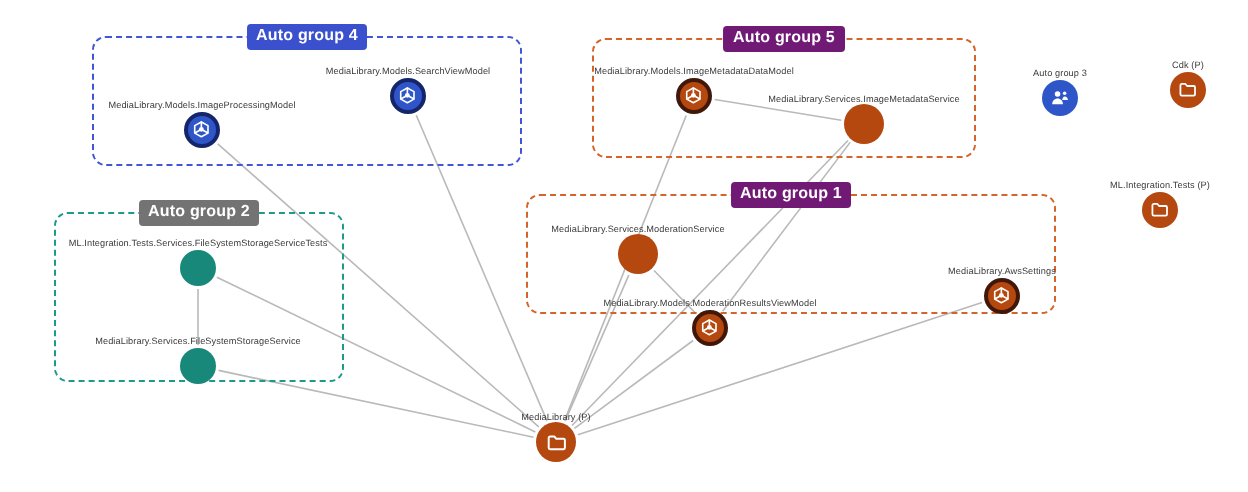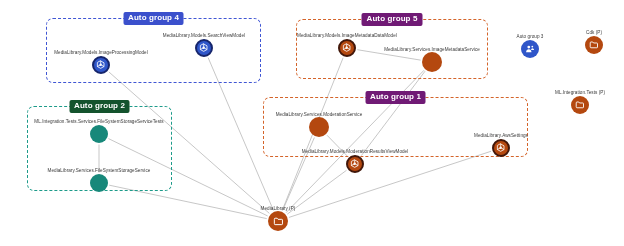--- a/index.html
+++ b/index.html
@@ -40,21 +40,21 @@
     font-size: 8px;
     font-weight: bold;
     color: #ffffff;
     padding: 1px 5px 2px 5px;
     border-radius: 2px;
     white-space: nowrap;
     letter-spacing: 0.1px;
     line-height: 10px;
   }
   .g-blue   > .group-label { background: #3b50cc; }
-  .g-teal   > .group-label { background: #14532d; }
+  .g-teal   > .group-label { background: #737373; }
   .g-orange > .group-label { background: #701a75; }
 
   .node {
     position: absolute;
     transform: translate(-50%, -50%);
     width: 0; height: 0;
   }
   .node .disc {
     position: absolute;
     left: 50%; top: 50%;

